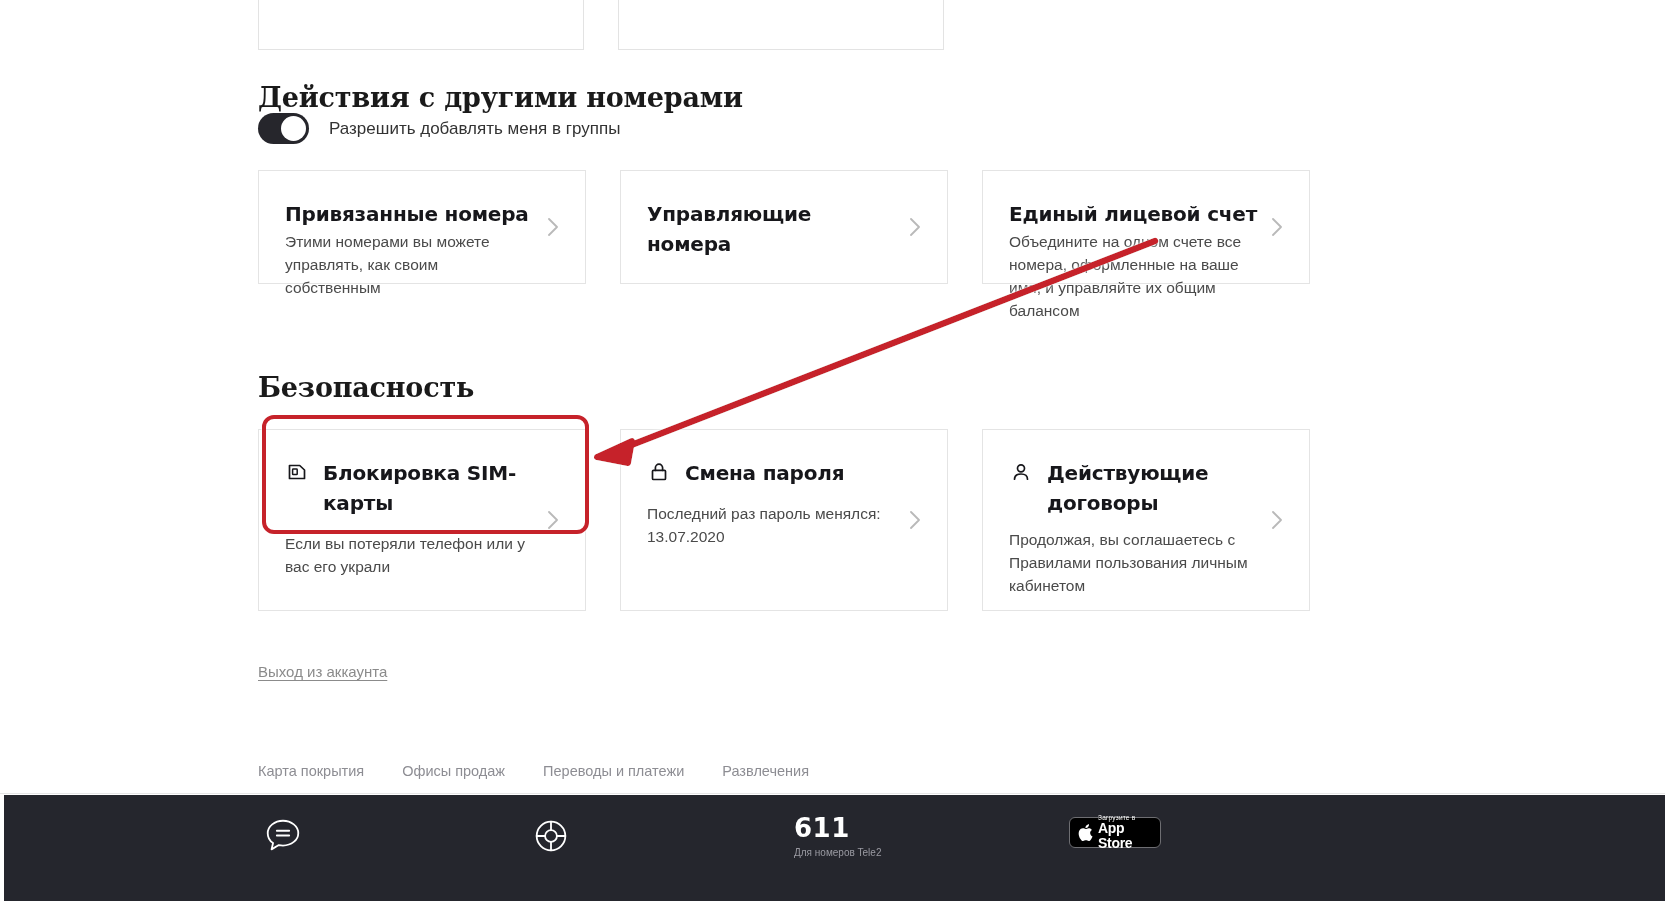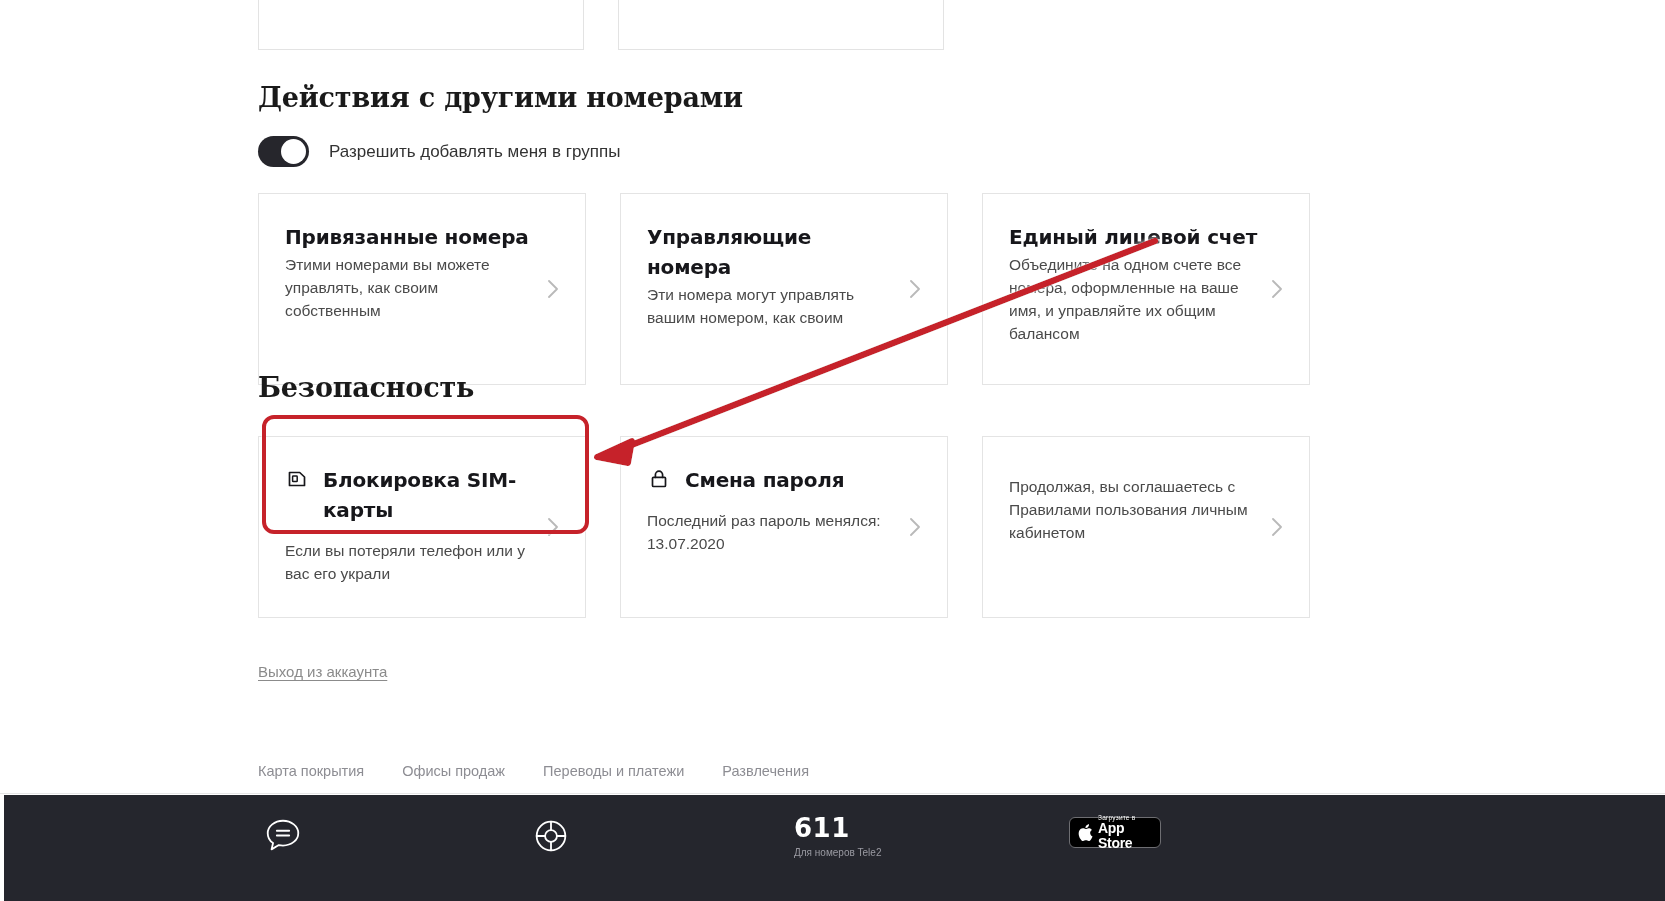--- a/index.html
+++ b/index.html
@@ -38,21 +38,21 @@
     border-radius:50%; background:#fff;
   }
   .toggle-label { font-size:17px; color:#333; }
 
   
   .cards { display:flex; gap:34px; }
   .card {
     width:328px; border:1px solid #e4e4e4; background:#fff;
     position:relative; padding:28px 26px 22px 26px;
   }
-  .card.h1 { height:192px; }
+  .card.h1 { height:114px; }
   .card.h2 { height:182px; }
   .card-head {
     display:flex; align-items:flex-start; gap:12px;
     font-family:"DejaVu Sans","Liberation Sans",sans-serif;
     font-weight:700; font-size:20px; color:#17171b; line-height:30px;
     letter-spacing:-0.2px;
   }
   .card-head .card-title { max-width:250px; }
   .card-desc {
     margin-top:1px; font-size:15.5px; color:#4a4a4a; line-height:23px;
@@ -113,21 +113,21 @@
       
     </div>
     <div class="topcard">
       
     </div>
   </div>
 
   <div style="position:absolute;left:258px;top:82px;">
     <div class="section-title">Действия с другими номерами</div>
 
-    <div class="toggle-row" style="margin-top:23px;text-align:center;">
+    <div class="toggle-row" style="text-align:center;">
       <div class="toggle">
         <div class="knob"></div>
       </div>
       <div class="toggle-label">Разрешить добавлять меня в группы</div>
     </div>
 
     <div class="cards" style="margin-top:26px;">
 
       <div class="card h1">
         <div class="card-head">
@@ -138,21 +138,20 @@
           <svg class="chev-g" viewBox="0 0 10 18" fill="none">
               <path d="M1 1l8 8-8 8" stroke="#b9b9b9" stroke-width="1.8" stroke-linecap="round" stroke-linejoin="round"></path>
             </svg>
         </div>
       </div>
 
       <div class="card h1">
         <div class="card-head">
           <span class="card-title">Управляющие номера</span>
         </div>
-        <div class="card-desc">Эти номера могут управлять вашим номером, как своим</div>
         <div class="chev-wrap">
           <svg class="chev-g" viewBox="0 0 10 18" fill="none">
               <path d="M1 1l8 8-8 8" stroke="#b9b9b9" stroke-width="1.8" stroke-linecap="round" stroke-linejoin="round"></path>
             </svg>
         </div>
       </div>
 
       <div class="card h1">
         <div class="card-head">
           <span class="card-title">Единый лицевой счет</span>
@@ -164,21 +163,21 @@
             </svg>
         </div>
       </div>
 
     </div>
   </div>
 
   <div style="position:absolute;left:258px;top:372px;">
     <div class="section-title">Безопасность</div>
 
-    <div class="cards" style="margin-top:33px;">
+    <div class="cards" style="margin-top:26px;">
 
       <div class="card h2">
         <div class="card-head">
           <span class="card-icon">
             <svg width="24" height="24" viewBox="0 0 24 24" fill="none">
               <path d="M4.5 5.5h10.2L19.5 10v8.5h-15z" stroke="#17171b" stroke-width="1.7" stroke-linejoin="round"></path>
               <rect x="7.6" y="9" width="4.6" height="5.6" rx="0.7" stroke="#17171b" stroke-width="1.5"></rect>
             </svg>
           </span>
           <span class="card-title">Блокировка SIM-карты</span>
@@ -203,20 +202,29 @@
         </div>
         <div class="card-desc" style="margin-top:14px;">Последний раз пароль менялся: 13.07.2020</div>
         <div class="chev-wrap">
           <svg class="chev-g" viewBox="0 0 10 18" fill="none">
               <path d="M1 1l8 8-8 8" stroke="#b9b9b9" stroke-width="1.8" stroke-linecap="round" stroke-linejoin="round"></path>
             </svg>
         </div>
       </div>
 
       <div class="card h2">
+        <div class="card-head">
+          <span class="card-icon">
+            <svg width="24" height="24" viewBox="0 0 24 24" fill="none">
+              <circle cx="12" cy="8.3" r="3.5" stroke="#17171b" stroke-width="1.7"></circle>
+              <path d="M5.5 19.2c0-3.4 2.9-5.2 6.5-5.2s6.5 1.8 6.5 5.2" stroke="#17171b" stroke-width="1.7" stroke-linecap="round"></path>
+            </svg>
+          </span>
+          <span class="card-title" style="max-width:175px;">Действующие договоры</span>
+        </div>
         <div class="card-desc" style="margin-top:10px;">Продолжая, вы соглашаетесь с Правилами пользования личным кабинетом</div>
         <div class="chev-wrap">
           <svg class="chev-g" viewBox="0 0 10 18" fill="none">
               <path d="M1 1l8 8-8 8" stroke="#b9b9b9" stroke-width="1.8" stroke-linecap="round" stroke-linejoin="round"></path>
             </svg>
         </div>
       </div>
 
     </div>
   </div>

